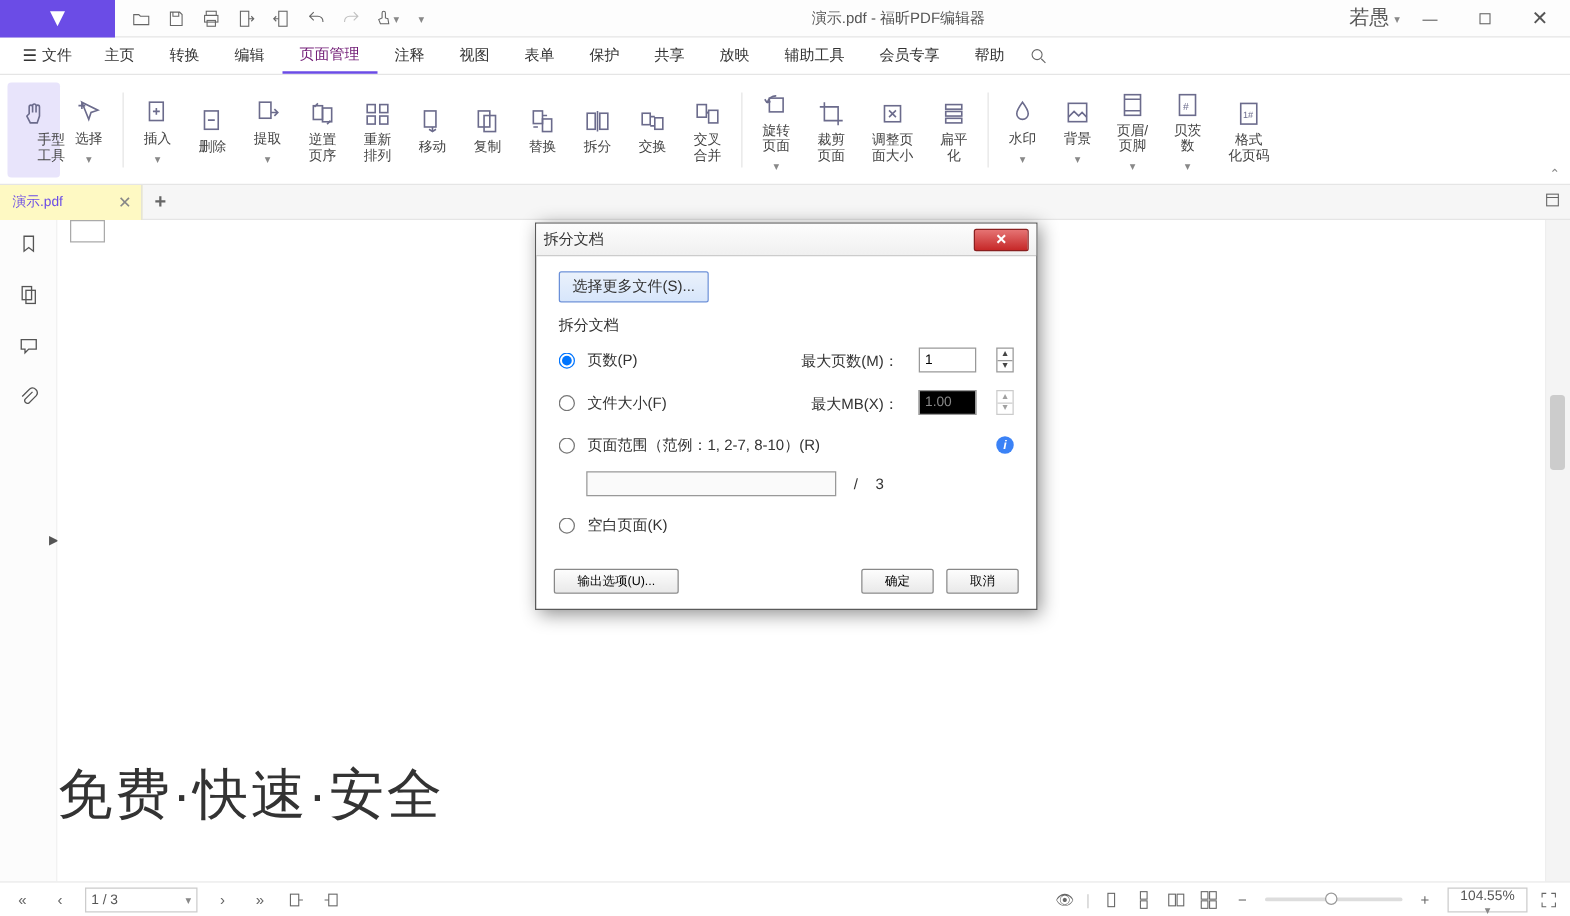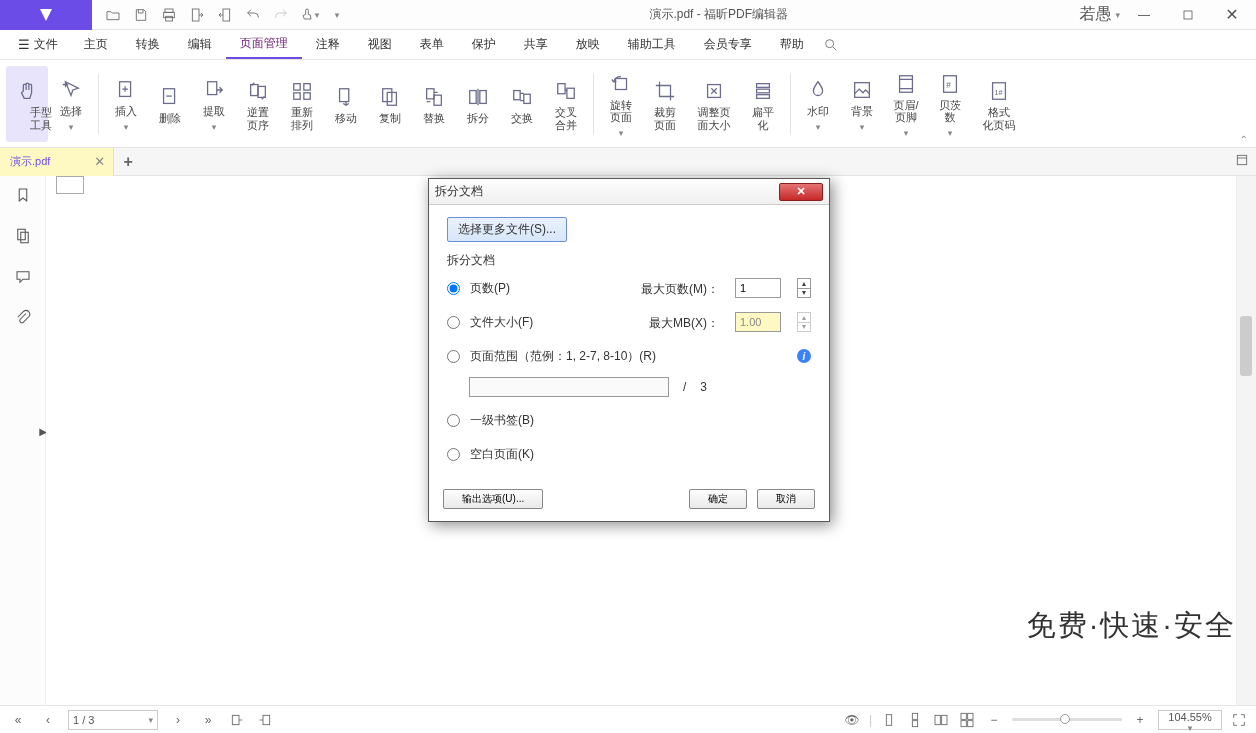--- a/index.html
+++ b/index.html
@@ -40,21 +40,21 @@
 .addtab { width:28px; text-align:center; color:#666; font-size:16px; font-weight:bold;}
 .tabstrip-right { position:absolute; right:6px; top:4px; color:#777;}
 
 
 .workspace { display:flex; height: calc(733px - 30px - 30px - 88px - 28px - 28px); }
 .left-sidebar { width:46px; background:#fcfcfc; border-right:1px solid #eee; display:flex; flex-direction:column; align-items:center; padding-top:10px; gap:20px; position:relative;}
 .left-sidebar svg { width:18px; height:18px; stroke:#555; fill:none; stroke-width:1.4;}
 .sidebar-expand { position:absolute; right:-2px; top:250px; color:#555; font-size:10px;}
 .canvas { flex:1; background:#fff; position:relative; overflow:hidden;}
 .page-thumb { position:absolute; left:10px; top:0px; width:28px; height:18px; border:1px solid #aaa; background:#fff;}
-.big-text { position:absolute; left:0; right:0; top:430px; text-align:right; font-size:29px; color:#333; letter-spacing:2px;}
+.big-text { position:absolute; left:0; right:0; top:430px; text-align:left; font-size:44px; color:#333; letter-spacing:2px;}
 .right-scroll { width:20px; background:#f4f4f4; border-left:1px solid #eee; position:relative;}
 .scroll-thumb { position:absolute; top:140px; left:3px; width:12px; height:60px; background:#ccc; border-radius:3px;}
 
 
 .statusbar { height:28px; border-top:1px solid #e5e5e5; display:flex; align-items:center; padding:0 8px; gap:10px; color:#555;}
 .navbtn { width:20px; text-align:center; color:#666;}
 .page-input { width:90px; height:20px; border:1px solid #ccc; padding:0 4px; font-size:11px; display:flex; align-items:center; justify-content:space-between;}
 .status-right { margin-left:auto; display:flex; align-items:center; gap:8px;}
 .view-ico { width:18px; height:18px; display:flex; align-items:center; justify-content:center; color:#666;}
 .zoom-track { width:110px; height:3px; background:#ddd; position:relative; border-radius:2px;}
@@ -66,21 +66,21 @@
 .dlg-title { height:26px; background:linear-gradient(#fdfdfd,#f0f0f0); border-bottom:1px solid #ccc; display:flex; align-items:center; padding:0 6px; justify-content:space-between; font-size:12px;}
 .dlg-close { width:44px; height:18px; background:linear-gradient(#e57373,#c62828); border:1px solid #8a1f1f; border-radius:2px; color:#fff; display:flex; align-items:center; justify-content:center; font-size:11px; font-weight:bold;}
 .dlg-body { padding:12px 18px 10px 18px; font-size:12px;}
 .select-more { padding:3px 10px; border:1px solid #6a8fd8; background:linear-gradient(#eaf1fb,#d7e6fb); border-radius:2px; display:inline-block;}
 .group-label { margin-top:10px; margin-bottom:2px; color:#333;}
 .opt-row { display:flex; align-items:center; min-height:34px; gap:8px;}
 .opt-row input[type=radio]{ margin-right:2px;}
 .opt-label { flex:0 0 140px;}
 .spacer-right { margin-left:auto; display:flex; align-items:flex-end; gap:16px;}
 .numfield { width:46px; height:20px; border:1px solid #999; text-align:left; padding:0 4px; font-size:11px;}
-.numfield.ro { background:#fef9c3; color:#888;}
+.numfield.ro { background:#000000; color:#888;}
 .spin { display:flex; flex-direction:column; border:1px solid #999; width:14px; height:20px;}
 .spin div { flex:1; display:flex; align-items:center; justify-content:center; font-size:7px; color:#444; border-bottom:1px solid #999;}
 .spin div:last-child{border-bottom:none;}
 .info-ico { width:14px; height:14px; border-radius:50%; background:#3b82f6; color:#fff; display:inline-flex; align-items:center; justify-content:center; font-size:10px; font-style:italic; font-weight:bold;}
 .range-line { display:flex; align-items:center; gap:14px; padding-left:22px; margin-top:4px; margin-bottom:6px;}
 .range-input { width:200px; height:20px; border:1px solid #999;}
 .dlg-footer { display:flex; align-items:center; padding:8px 14px 12px 14px; gap:8px; border-top:0;}
 .dlg-btn { padding:2px 18px; border:1px solid #888; background:linear-gradient(#fdfdfd,#e9e9e9); border-radius:2px; font-size:10px;}
 .dlg-footer .right { margin-left:auto; display:flex; gap:10px;}
 
@@ -516,24 +516,20 @@
       <span class="info-ico">i</span>
     </div>
     <div class="range-line">
       <input class="range-input" disabled="" style="">
       <span>/</span>
       <span>3</span>
     </div>
 
     <div class="opt-row">
       <input type="radio" style="">
-      <span>一级书签(B)</span>
-    </div>
-    <div class="opt-row">
-      <input type="radio" style="">
       <span>空白页面(K)</span>
     </div>
   </div>
   <div class="dlg-footer">
     <button class="dlg-btn">输出选项(U)...</button>
     <div class="right">
       <button class="dlg-btn">确定</button>
       <button class="dlg-btn">取消</button>
     </div>
   </div>

